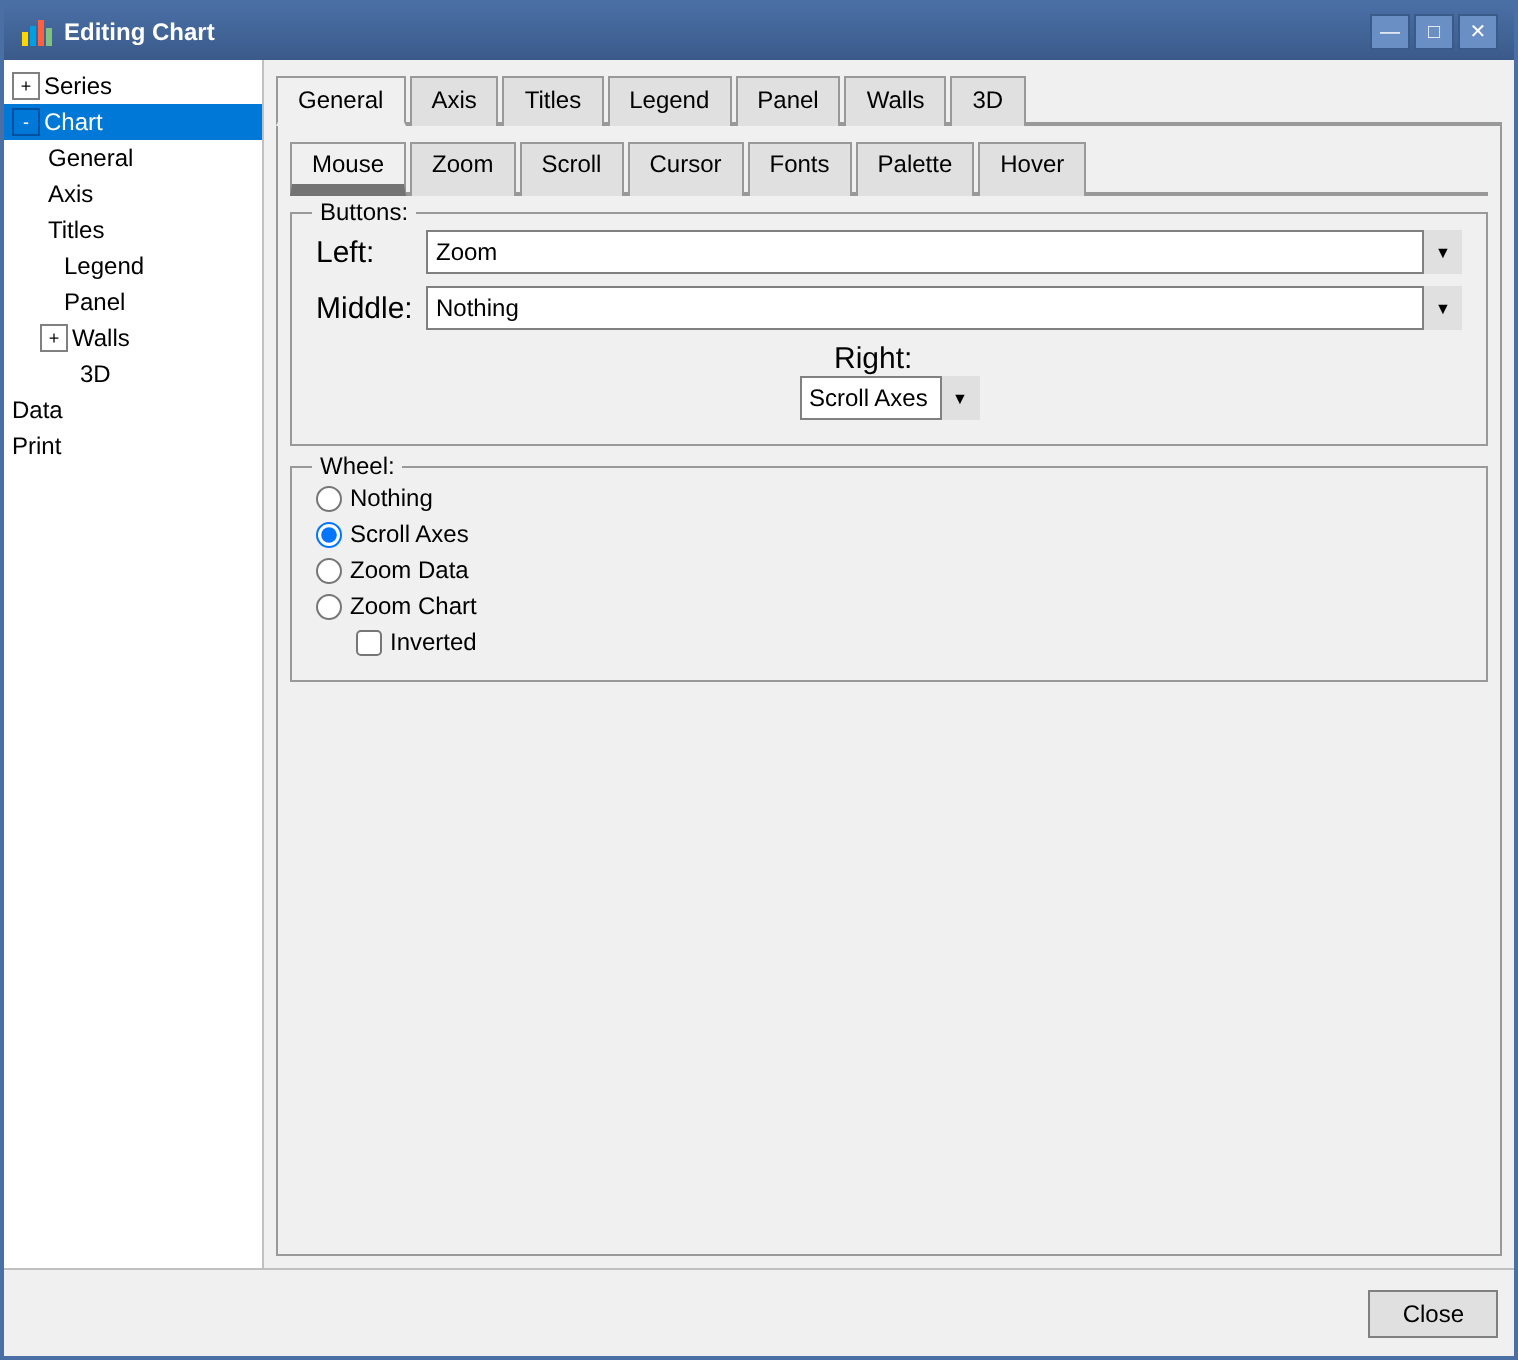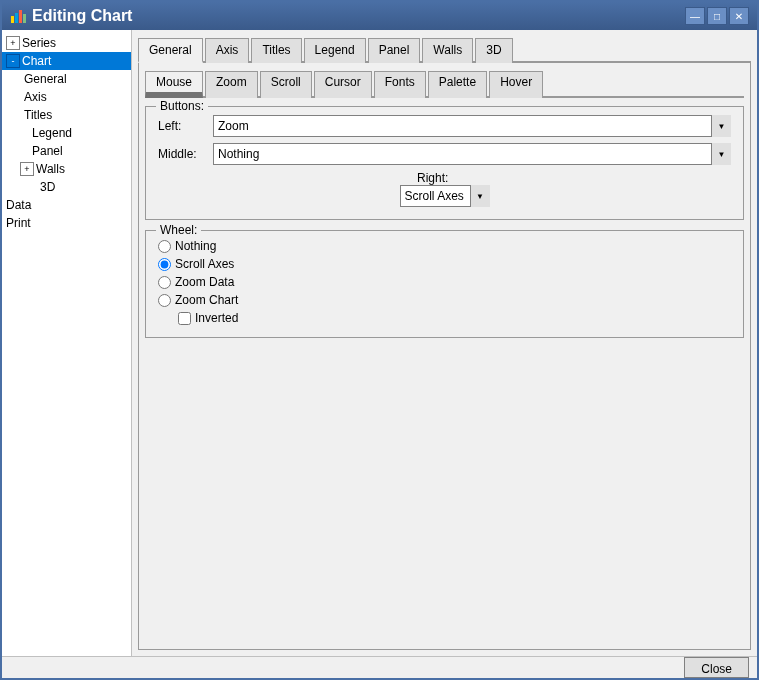--- a/index.html
+++ b/index.html
@@ -32,21 +32,21 @@
     .title-bar-left {
       display: flex;
       align-items: center;
       gap: 6px;
     }
     .title-icon {
       width: 16px;
       height: 16px;
     }
     .title-text {
-      font-size: 16px;
+      font-size: 12px;
       font-weight: bold;
     }
     .title-buttons {
       display: flex;
       gap: 2px;
     }
     .title-btn {
       width: 20px;
       height: 18px;
       background: #6a8fc5;
@@ -163,21 +163,21 @@
       font-size: 12px;
     }
     .form-row {
       display: flex;
       align-items: center;
       margin-bottom: 6px;
     }
     .form-row:last-child { margin-bottom: 0; flex-direction: column; }
     .form-label {
       width: 55px;
-      font-size: 12px;
+      font-size: 15px;
     }
     .select-wrapper {
       position: relative;
       flex: 1;
       display: flex;
       align-items: center;
     }
     .select-wrapper select {
       width: 100%;
       height: 22px;
@@ -221,24 +221,25 @@
       margin-top: 4px;
       margin-left: 20px;
     }
     .checkbox-row input[type="checkbox"] {
       margin-right: 4px;
     }
     .checkbox-label {
       font-size: 12px;
     }
     .bottom-bar {
-      height: 22px;
+      height: 44px;
       background: #f0f0f0;
       border-top: 1px solid #c0c0c0;
       display: flex;
+      align-items: center;
       justify-content: flex-end;
       padding: 0 8px;
       flex-shrink: 0;
     }
     .close-btn {
       padding: 4px 16px;
       background: #e0e0e0;
       border: 1px solid #808080;
       font-size: 12px;
       cursor: pointer;

